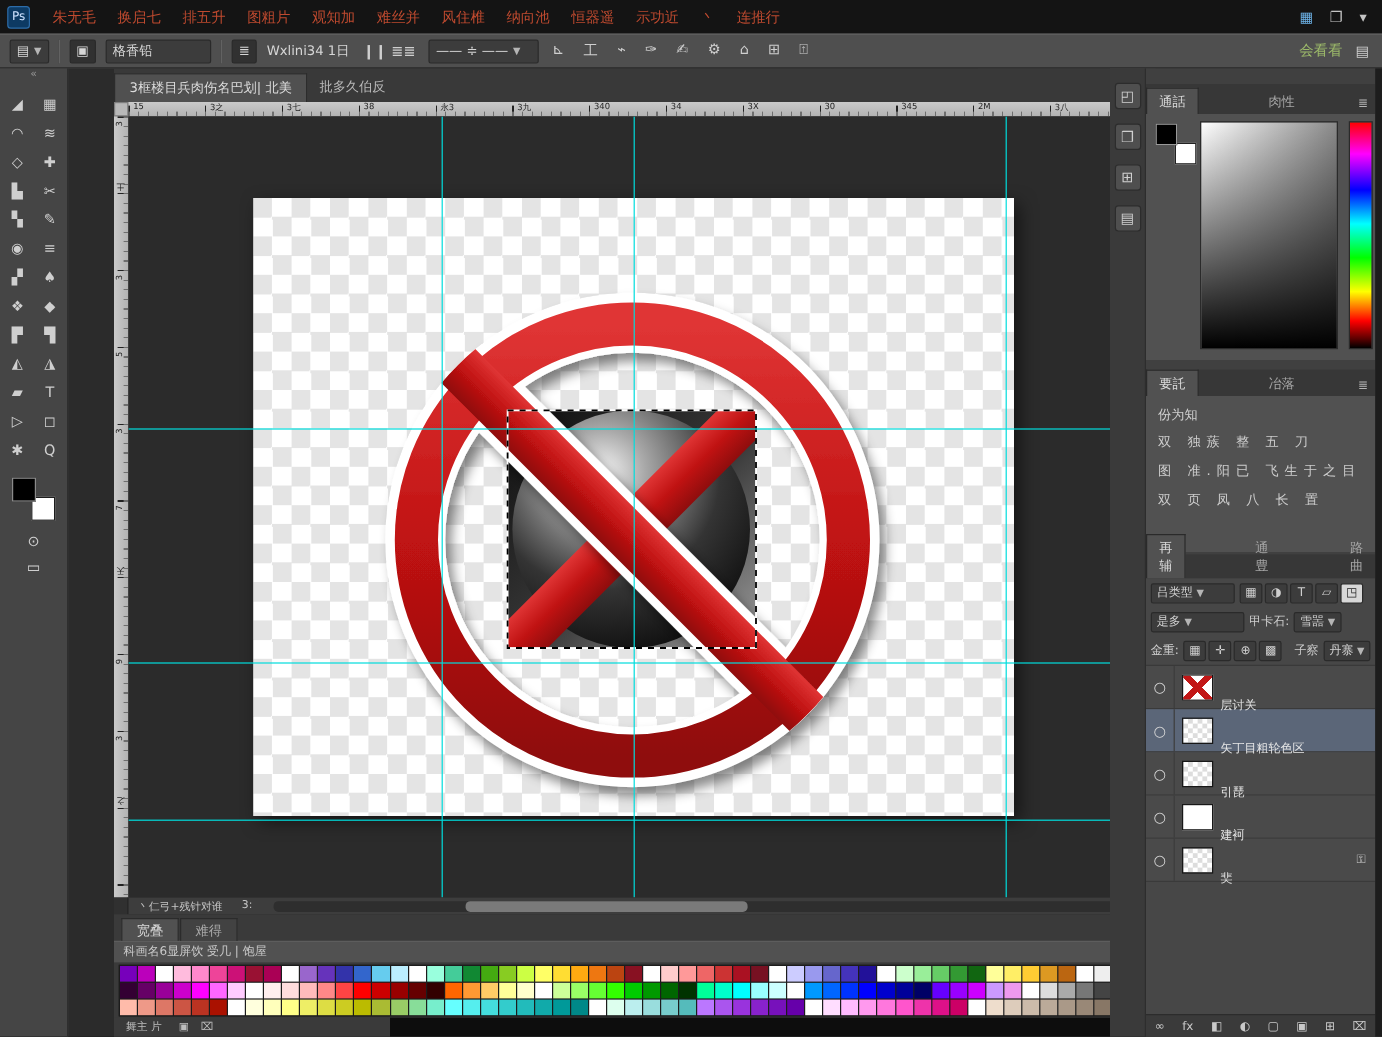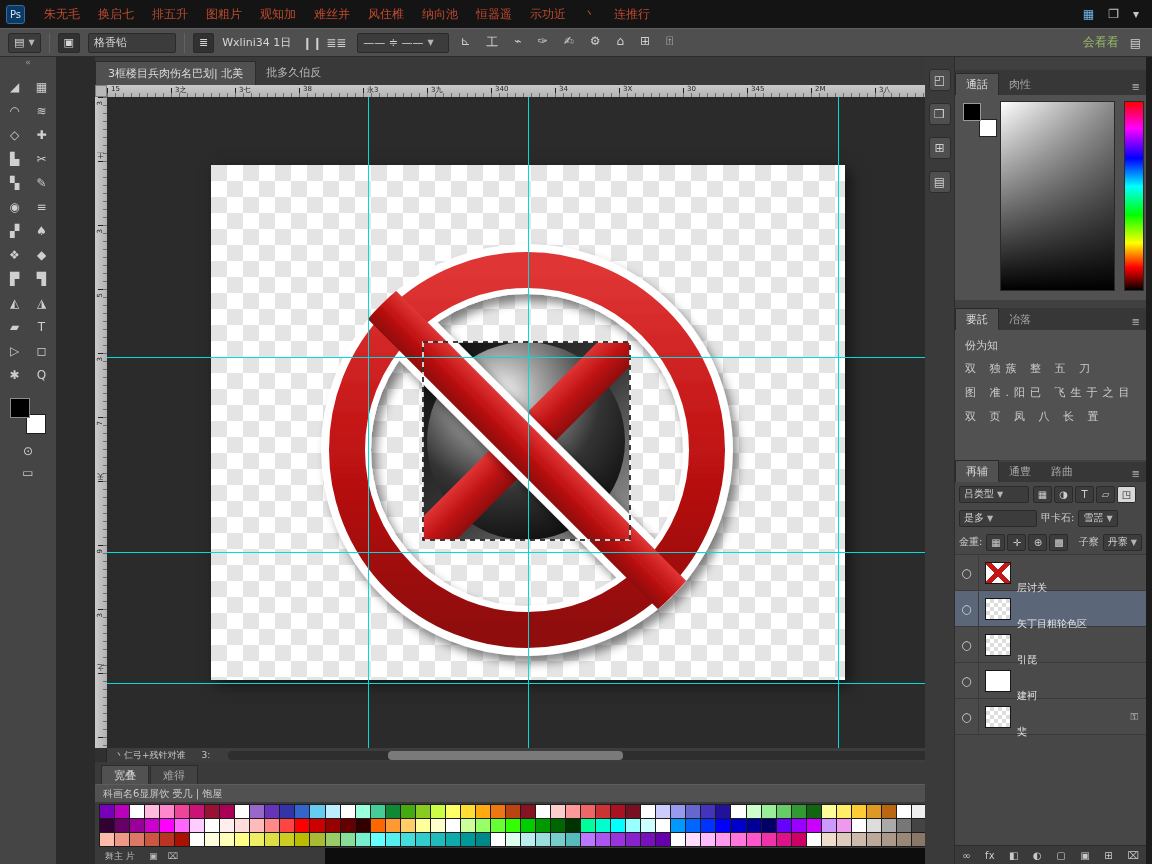--- a/index.html
+++ b/index.html
@@ -101,21 +101,21 @@
   
   .rightdock { position:absolute; left:925px; top:57px; width:227px; height:807px; background:#404040; }
   .iconstrip { position:absolute; left:0; top:0; width:30px; height:807px; background:#3a3a3a; border-right:1px solid #2d2d2d; }
   .strip-icon { width:22px; height:22px; margin:12px auto 0; background:#4f4f4f; border:1px solid #2c2c2c; border-radius:3px;
                 color:#d0d0d0; font-size:12px; display:flex; align-items:center; justify-content:center; }
   .panels { position:absolute; left:30px; top:0; width:197px; height:807px; }
   .edge-strip { position:absolute; right:0; top:0; width:6px; height:807px; background:#1d1d1d; }
 
   .phead { position:absolute; left:0; width:191px; background:#373737; display:flex; align-items:flex-end; }
   .ptab { font-size:11px; color:#dadada; background:#515151; padding:3px 10px 3px; border:1px solid #2a2a2a; border-bottom:none; }
-  .ptab.inactive { background:transparent; color:#a5a5a5; border:none; }
+  .ptab.inactive { background:transparent; color:#a5a5a5; border:none;margin-left:48px; }
   .phead-icons { margin-left:auto; color:#b5b5b5; font-size:10px; padding:0 6px 3px; }
 
   .color-head { top:13px; height:25px; }
   .color-body { position:absolute; left:0; top:38px; width:191px; height:205px; background:#515151; }
   .mini-fgbg { position:absolute; left:8px; top:8px; width:34px; height:34px; }
   .mini-fgbg .b { position:absolute; right:0; bottom:0; width:18px; height:18px; background:#fff; border:1px solid #222; }
   .mini-fgbg .f { position:absolute; left:0; top:0; width:18px; height:18px; background:#000; border:1px solid #999; }
   .grad-box { position:absolute; left:45px; top:6px; width:115px; height:190px; border:1px solid #2a2a2a;
               background:linear-gradient(to bottom, rgba(0,0,0,0), #000), linear-gradient(to right, #fff, #8a8a8a); }
   .hue-strip { position:absolute; left:169px; top:6px; width:20px; height:190px; border:1px solid #2a2a2a;

